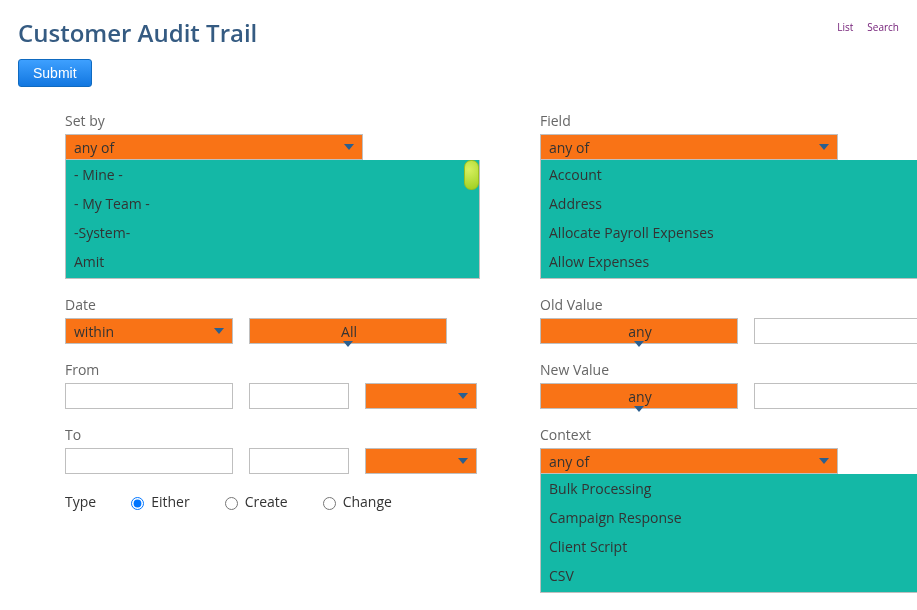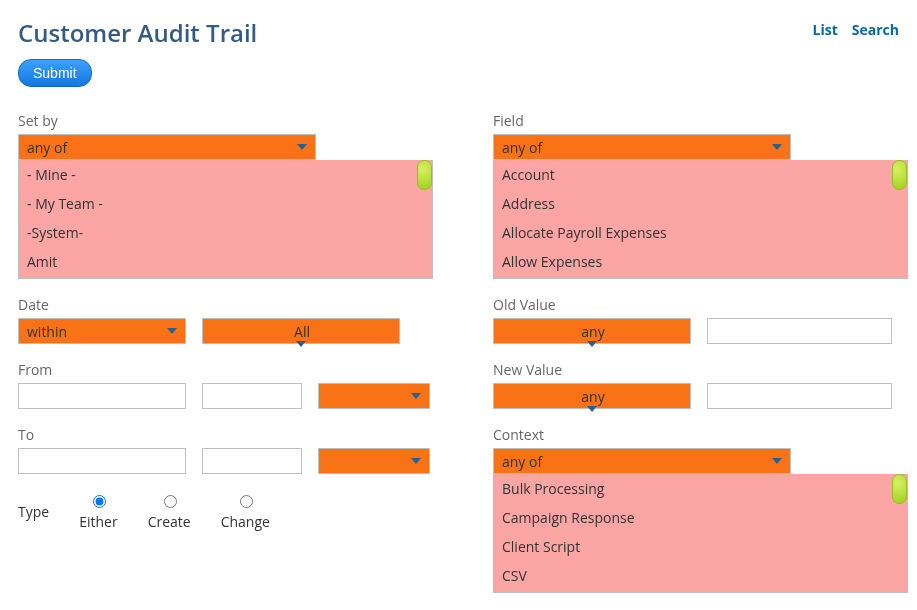--- a/index.html
+++ b/index.html
@@ -19,40 +19,40 @@
   }
   .page-title {
     font-size: 24px;
     font-weight: 600;
     color: #355b82;
     margin: 2px 0 10px 0;
   }
   .header-links {
     display: flex;
     gap: 14px;
-    font-size: 14px;
-    color: #0369a1;
+    font-size: 10px;
+    color: #701a75;
     padding-top: 6px;
-    font-weight: bold;
   }
   .header-links span { cursor: pointer; }
   .btn-submit {
     background: #1f8fff;
     background: linear-gradient(#3ea0ff, #1277e0);
     border: 1px solid #0f6ac0;
     color: #fff;
     padding: 5px 14px;
-    border-radius: 13px;
+    border-radius: 3px;
     font-size: 14px;
     cursor: pointer;
     margin-bottom: 20px;
   }
   .cols {
     display: flex;
     gap: 60px;
+    margin-left: 47px;
   }
   .col { flex: 0 0 auto; }
   .col-left { width: 415px; }
   .col-right { width: 415px; }
   .field-label {
     color: #666;
     margin: 16px 0 4px 0;
     font-size: 14px;
   }
   .field-label.first { margin-top: 4px; }
@@ -77,21 +77,21 @@
     border-top: 6px solid #2b5f8f;
     margin-right: 2px;
   }
   .listbox {
     border: 1px solid #bfbfbf;
     border-top: none;
     width: 415px;
     height: 119px;
     overflow: hidden;
     position: relative;
-    background: #fca5a5;
+    background: #14b8a6;
   }
   .listbox .opt {
     padding: 5px 8px;
     cursor: pointer;
   }
   .scrollbar-thumb {
     position: absolute;
     right: 0; top: 0;
     width: 15px; height: 30px;
     border-radius: 7px;
@@ -109,21 +109,21 @@
   .text-input.w168 { width: 168px; }
   .text-input.w185 { width: 185px; }
   .radio-row {
     display: flex;
     align-items: center;
     gap: 20px;
     margin-top: 18px;
     color: #333;
   }
   .radio-row .rlabel { margin-right: 10px; }
-  .radio-row label { display:flex; align-items:center; gap:4px; margin-right:10px;flex-direction:column; }
+  .radio-row label { display:flex; align-items:center; gap:4px; margin-right:10px; }
 </style>
 </head>
 <body>
 
 
 
 <div class="header">
   <div class="page-title">Customer Audit Trail</div>
   <div class="header-links">
     <span>List</span>

